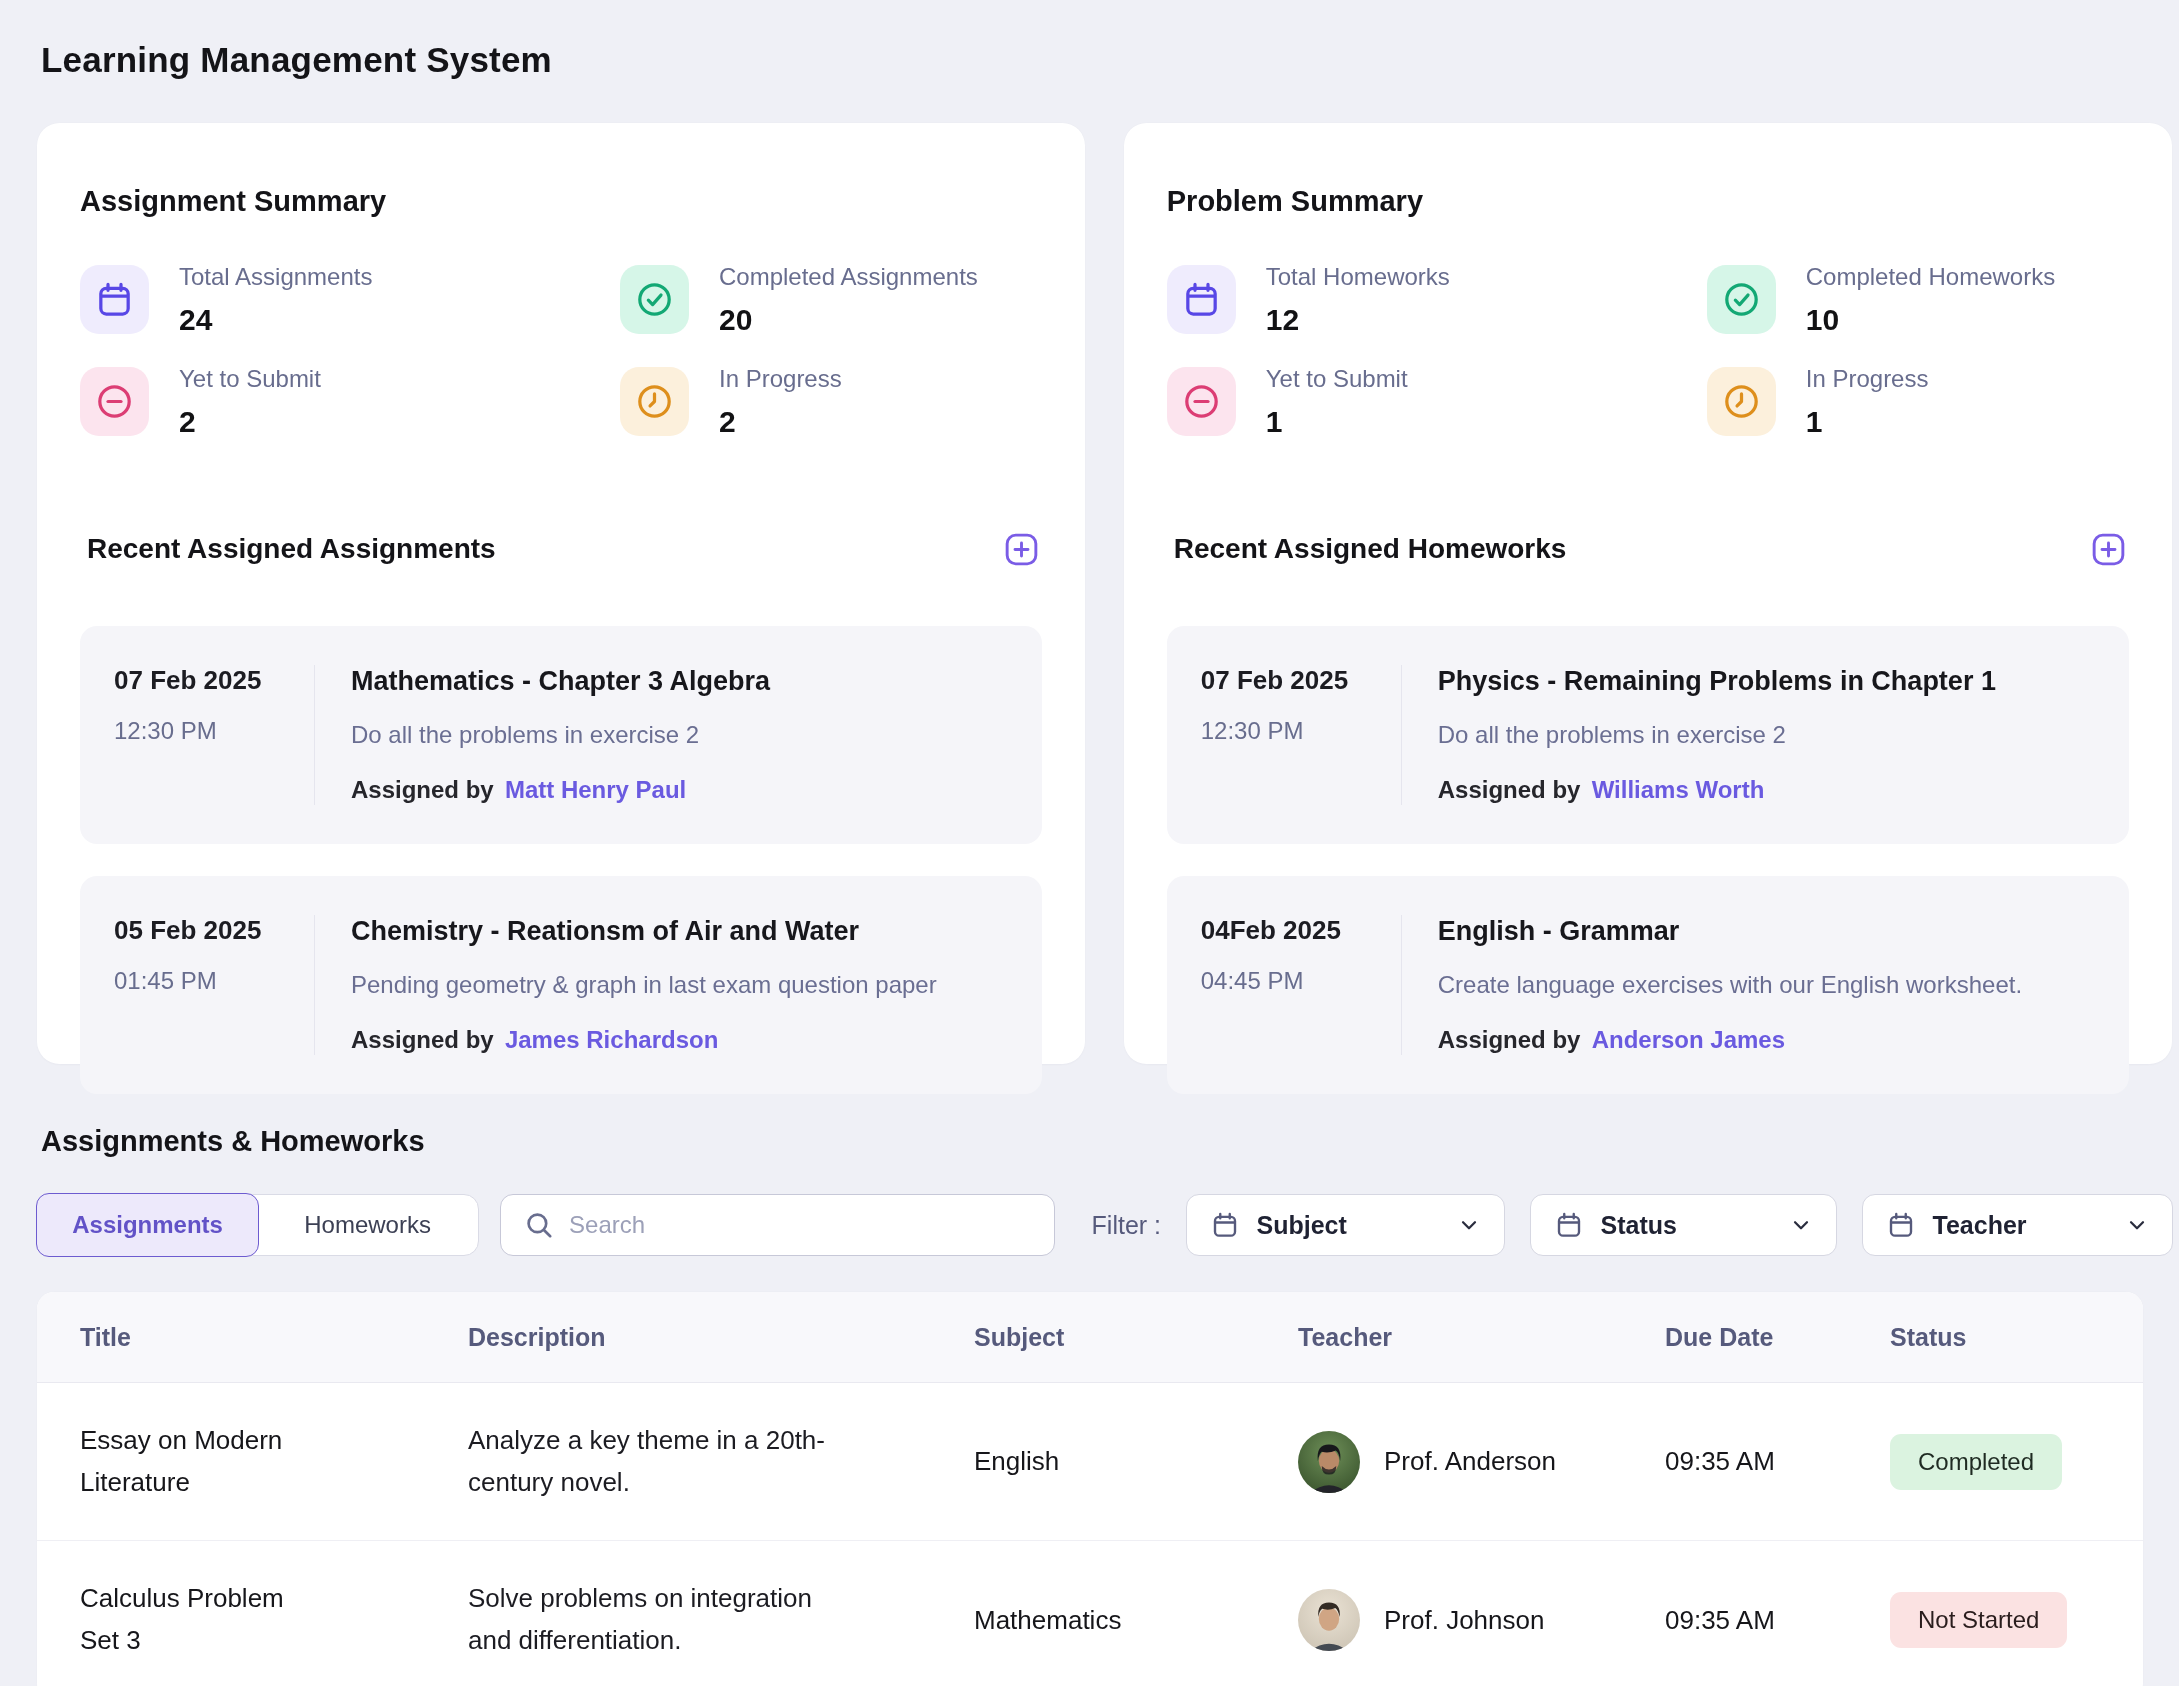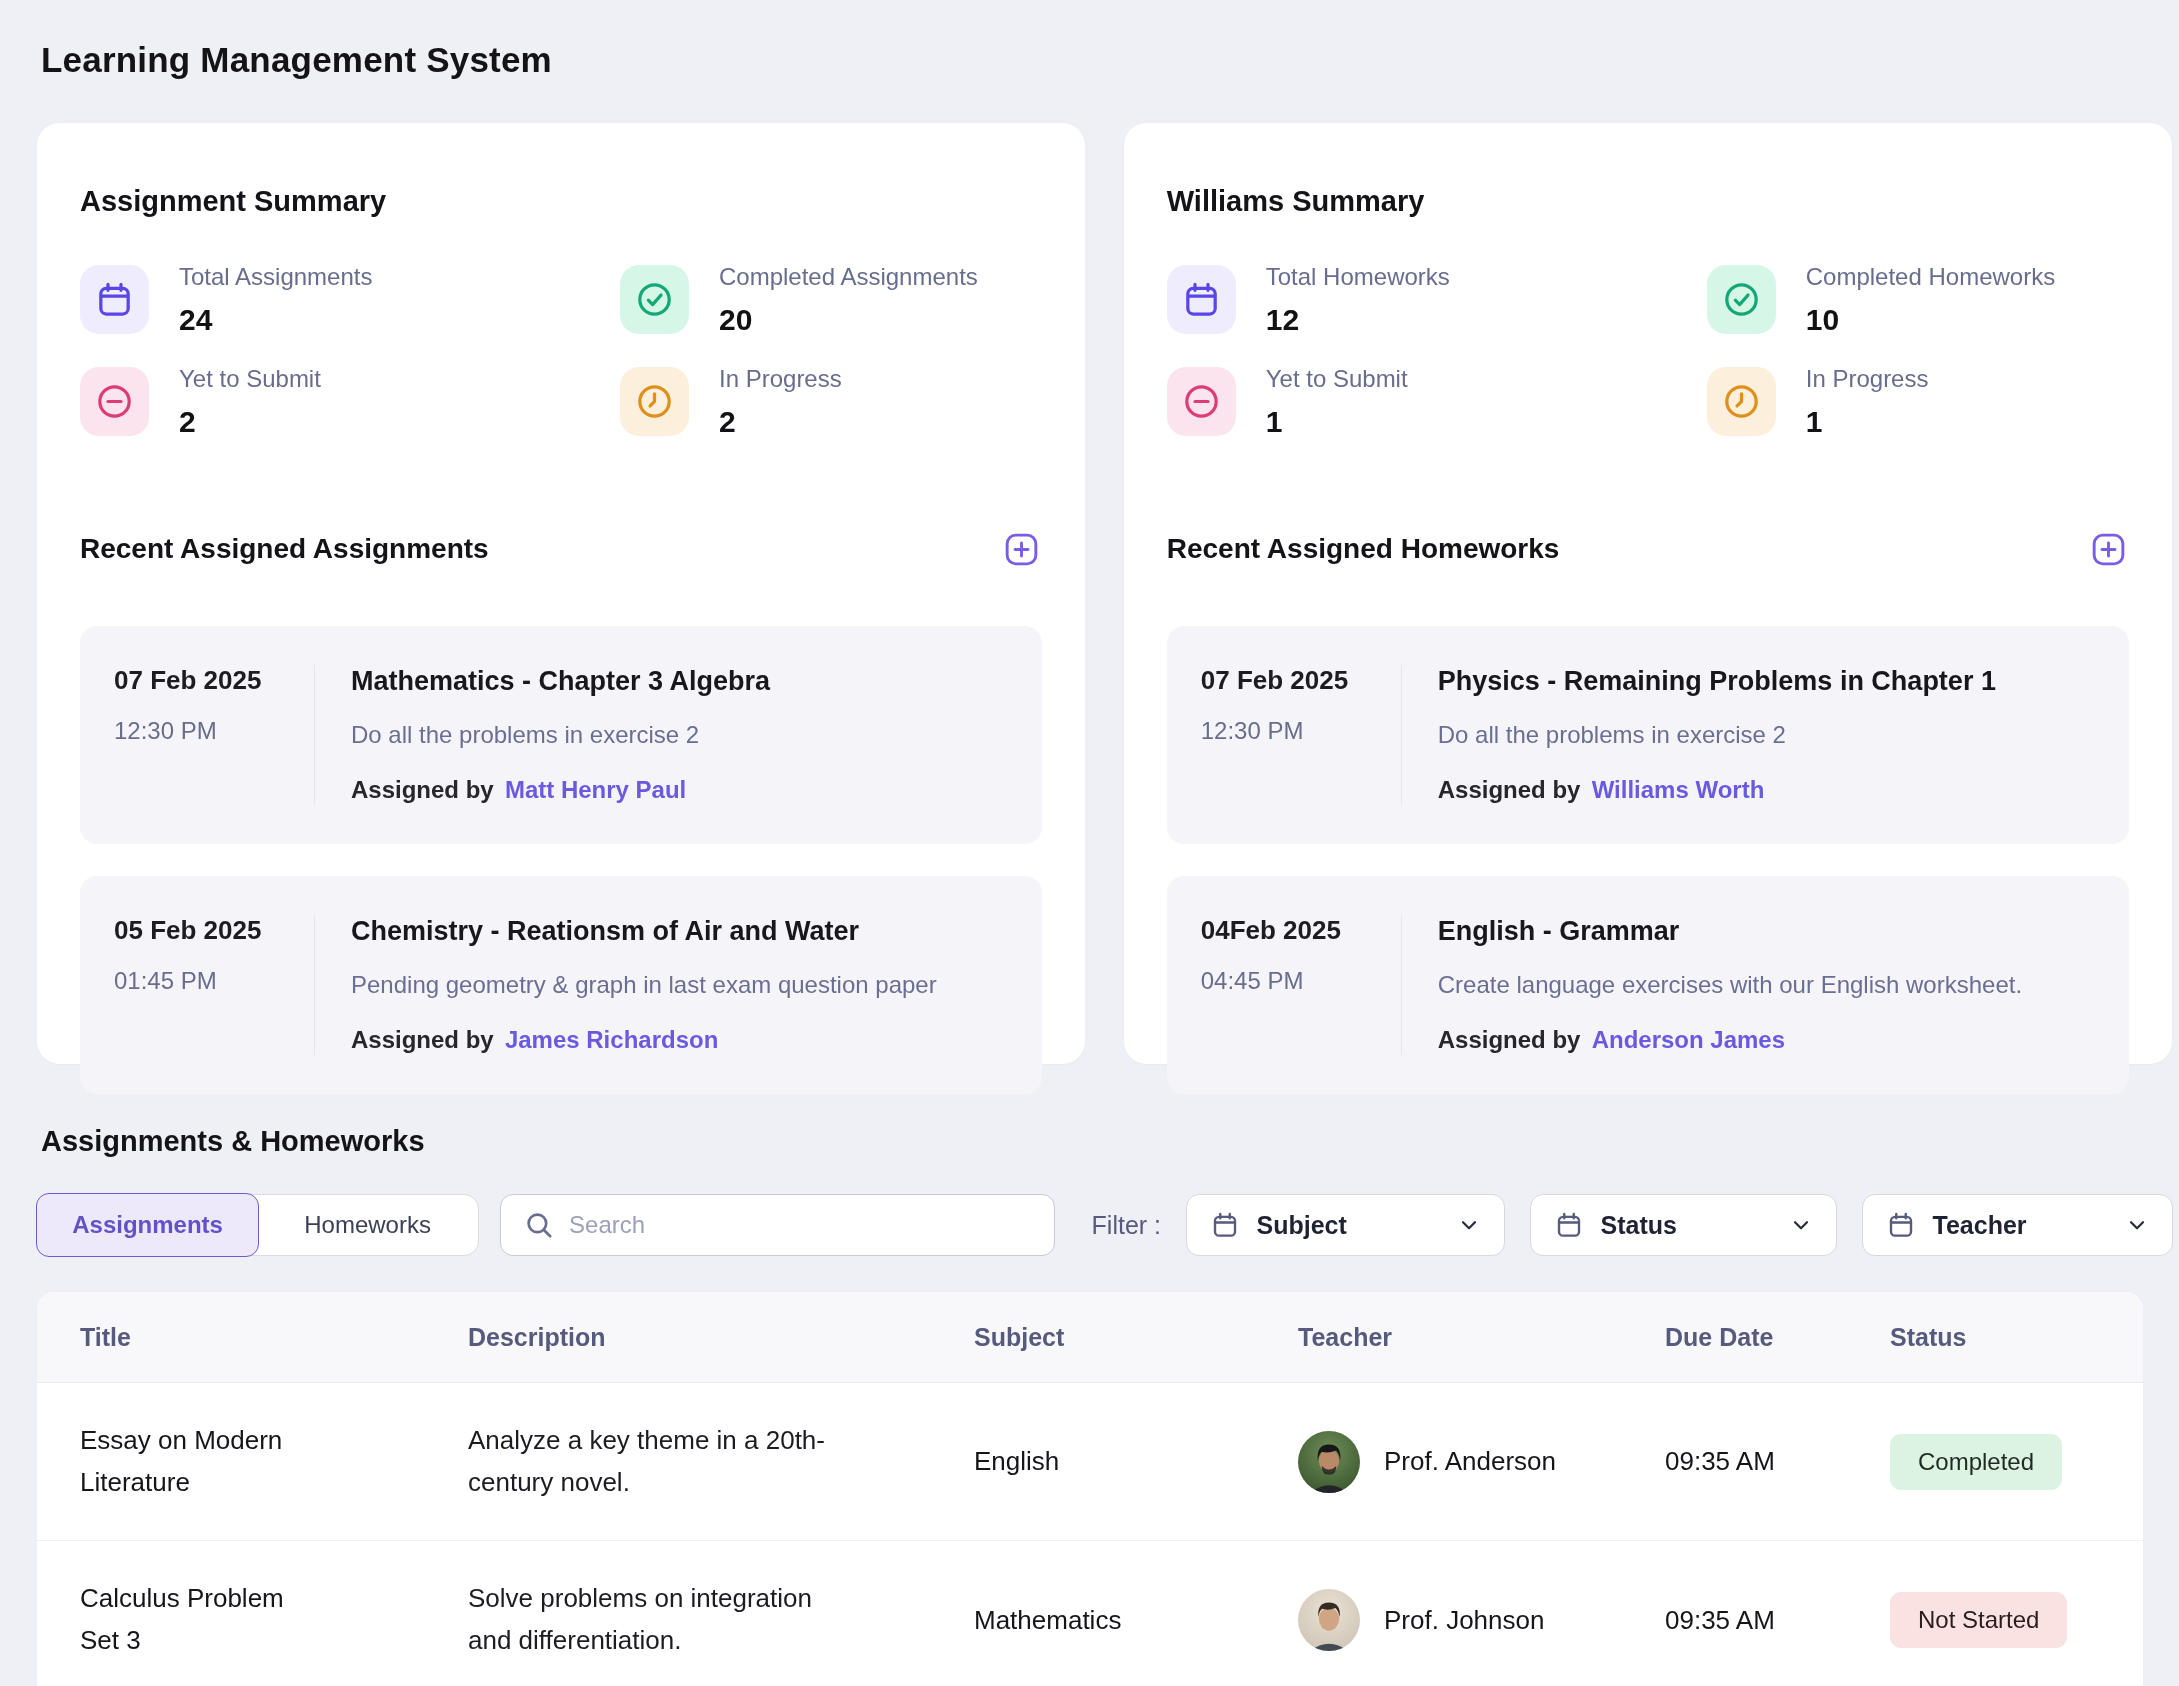--- a/index.html
+++ b/index.html
@@ -29,21 +29,21 @@
   .stat{display:flex;align-items:center;gap:30px;}
   .iconbox{width:69px;height:69px;border-radius:19px;display:flex;align-items:center;justify-content:center;flex:none;}
   .iconbox svg{width:41px;height:41px;display:block;}
   .iconbox.purple{background:#EFECFD;}
   .iconbox.green{background:#D6F6E8;}
   .iconbox.pink{background:#FCE4EE;}
   .iconbox.orange{background:#FCF0DC;}
   .stat-label{font-size:24px;color:#686D8E;font-weight:500;line-height:1.2;}
   .stat-value{font-size:30px;color:#121214;font-weight:700;margin-top:11.2px;line-height:1.1;}
 
-  .recent-head{display:flex;justify-content:space-between;align-items:center;margin-top:66px;}
+  .recent-head{display:flex;justify-content:space-between;align-items:center;margin-top:66px;margin-left:7px;}
   .recent-title{font-size:28px;font-weight:700;color:#141418;line-height:1.2;}
   .plus-btn{width:41px;height:41px;background:transparent;border:0;padding:0;cursor:pointer;}
   .plus-btn svg{width:41px;height:41px;display:block;}
 
   .item-card{
     background:#F5F5F9;border-radius:17px;padding:39px 34px;display:flex;margin-top:32px;
   }
   .item-date-col{width:200px;flex:none;border-right:1.9px solid #E5E5EE;}
   .item-date{font-size:26px;font-weight:700;color:#1c1c22;line-height:1.2;}
   .item-time{font-size:24px;color:#686D8E;margin-top:20.6px;font-weight:500;line-height:1.2;}
@@ -213,21 +213,21 @@
           <div class="item-title">Chemistry - Reationsm of Air and Water</div>
           <div class="item-desc">Pending geometry &amp; graph in last exam question paper</div>
           <div class="item-assigned">
             <span>Assigned by</span><span class="assigner">James Richardson</span>
           </div>
         </div>
       </div>
     </section>
 
     <section class="card">
-      <h2 class="card-title">Williams Summary</h2>
+      <h2 class="card-title">Problem Summary</h2>
 
       <div class="stats">
         <div class="stat">
           <span class="iconbox purple">
             <svg viewBox="0 0 24 24" fill="none" stroke="#5847E6" stroke-width="1.9" stroke-linecap="round" stroke-linejoin="round">
                 <rect x="4" y="5.5" width="16" height="15" rx="3.2"></rect>
                 <path d="M8.2 3.2v3.4M15.8 3.2v3.4M4.6 10h14.8"></path>
               </svg>
           </span>
           <div>

